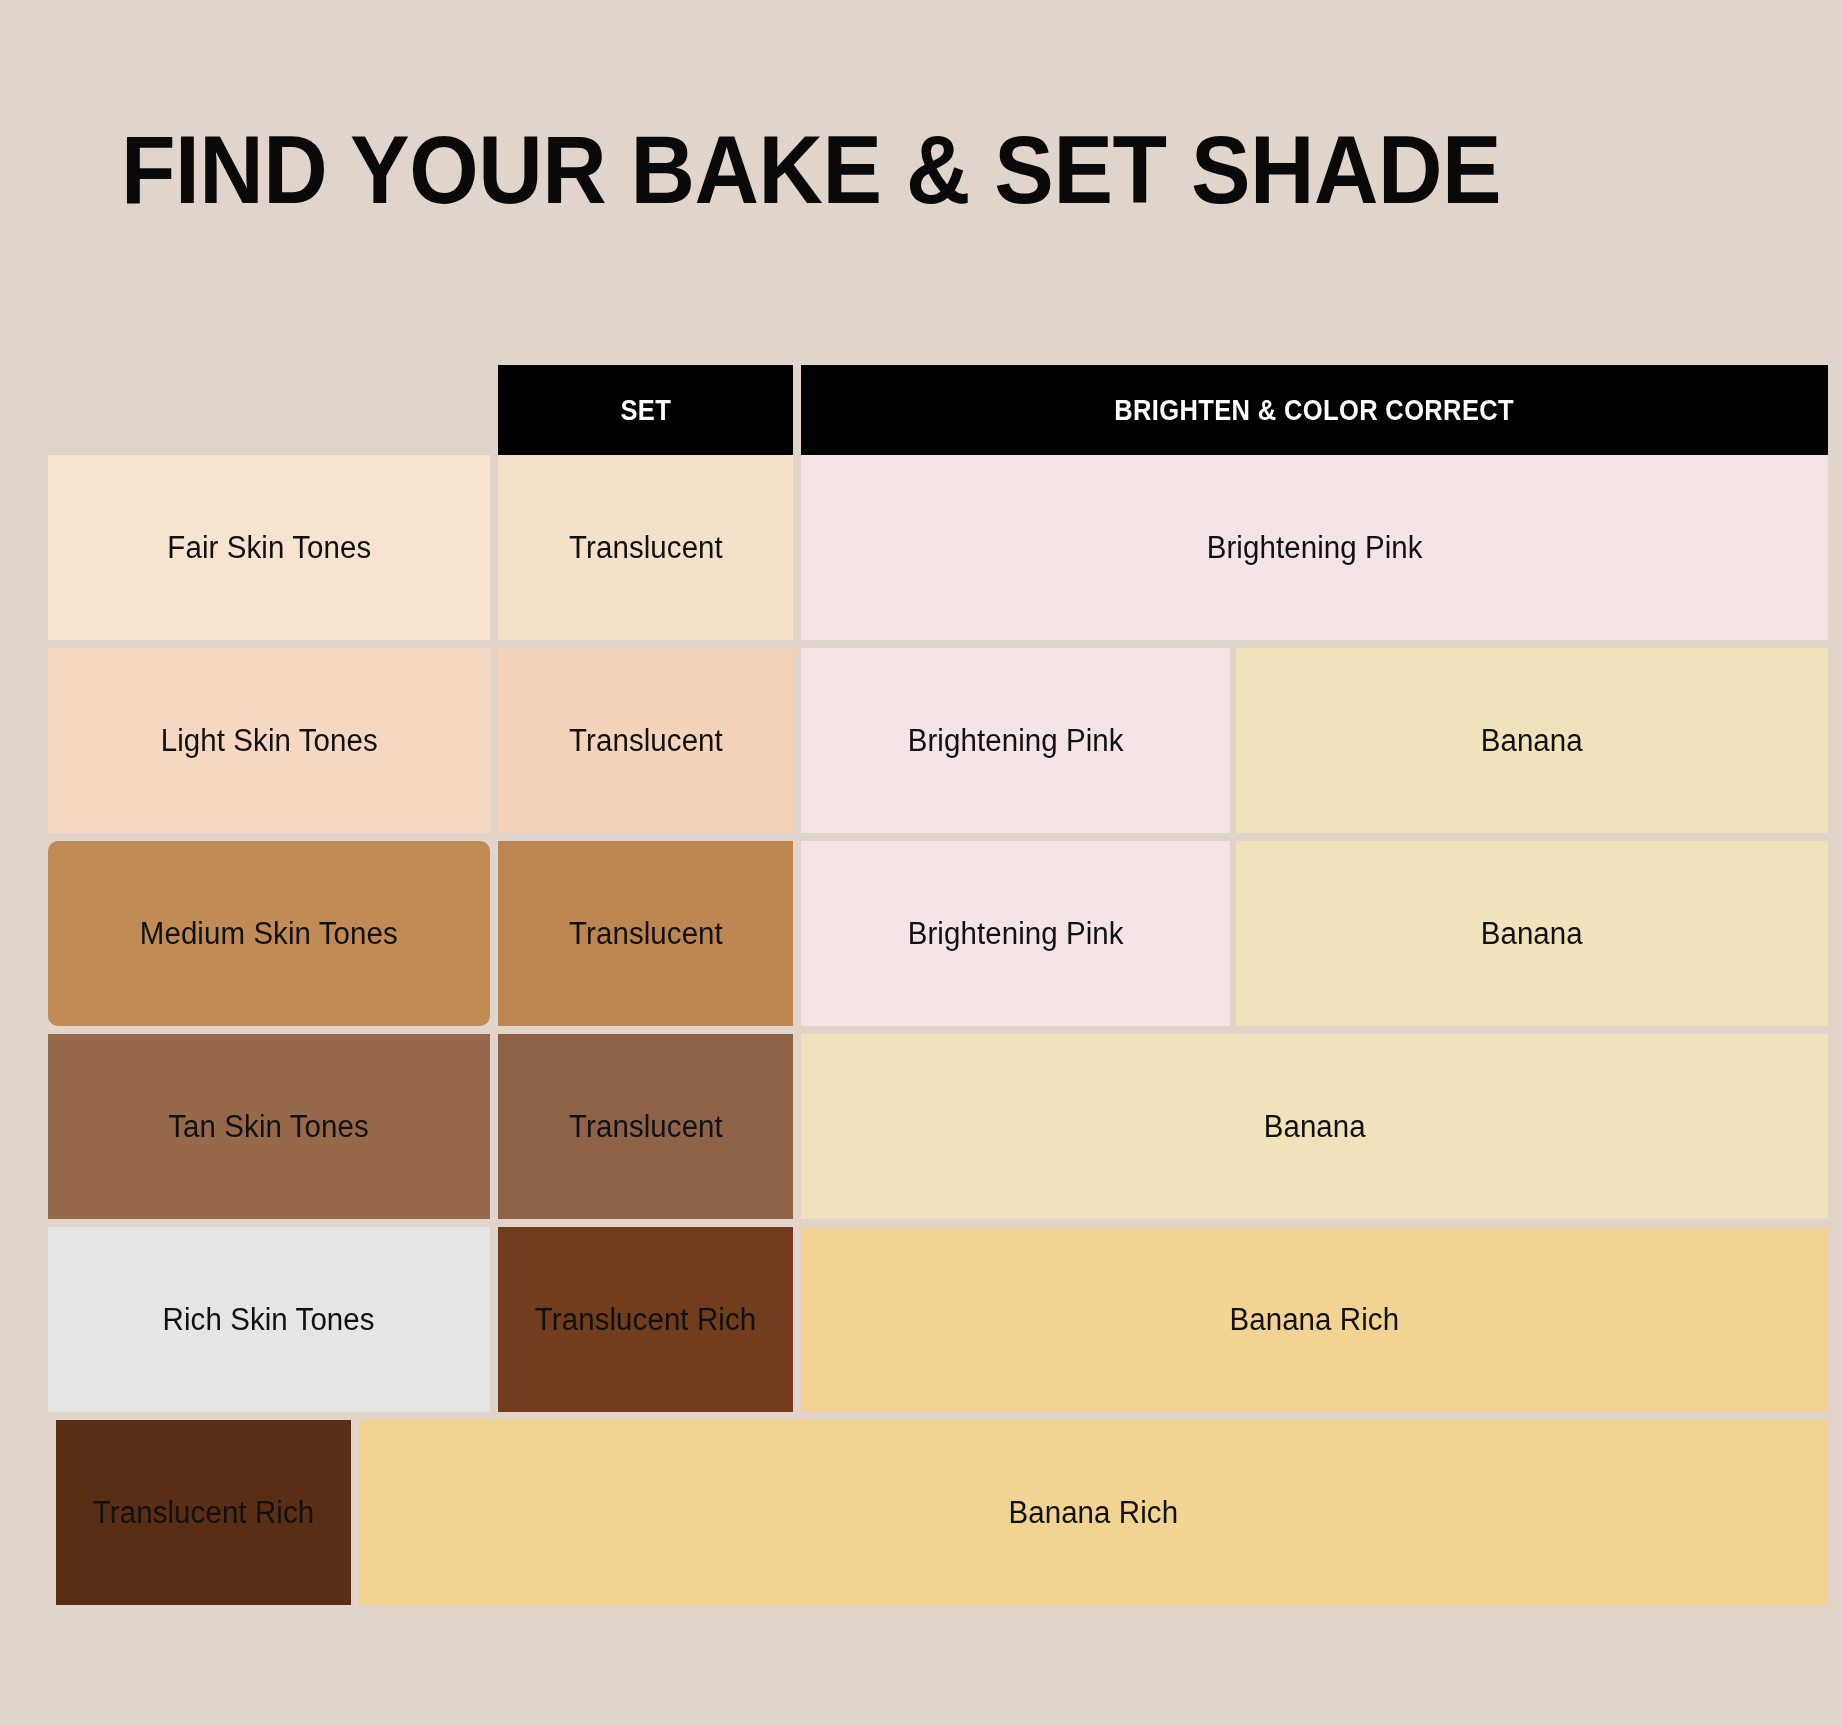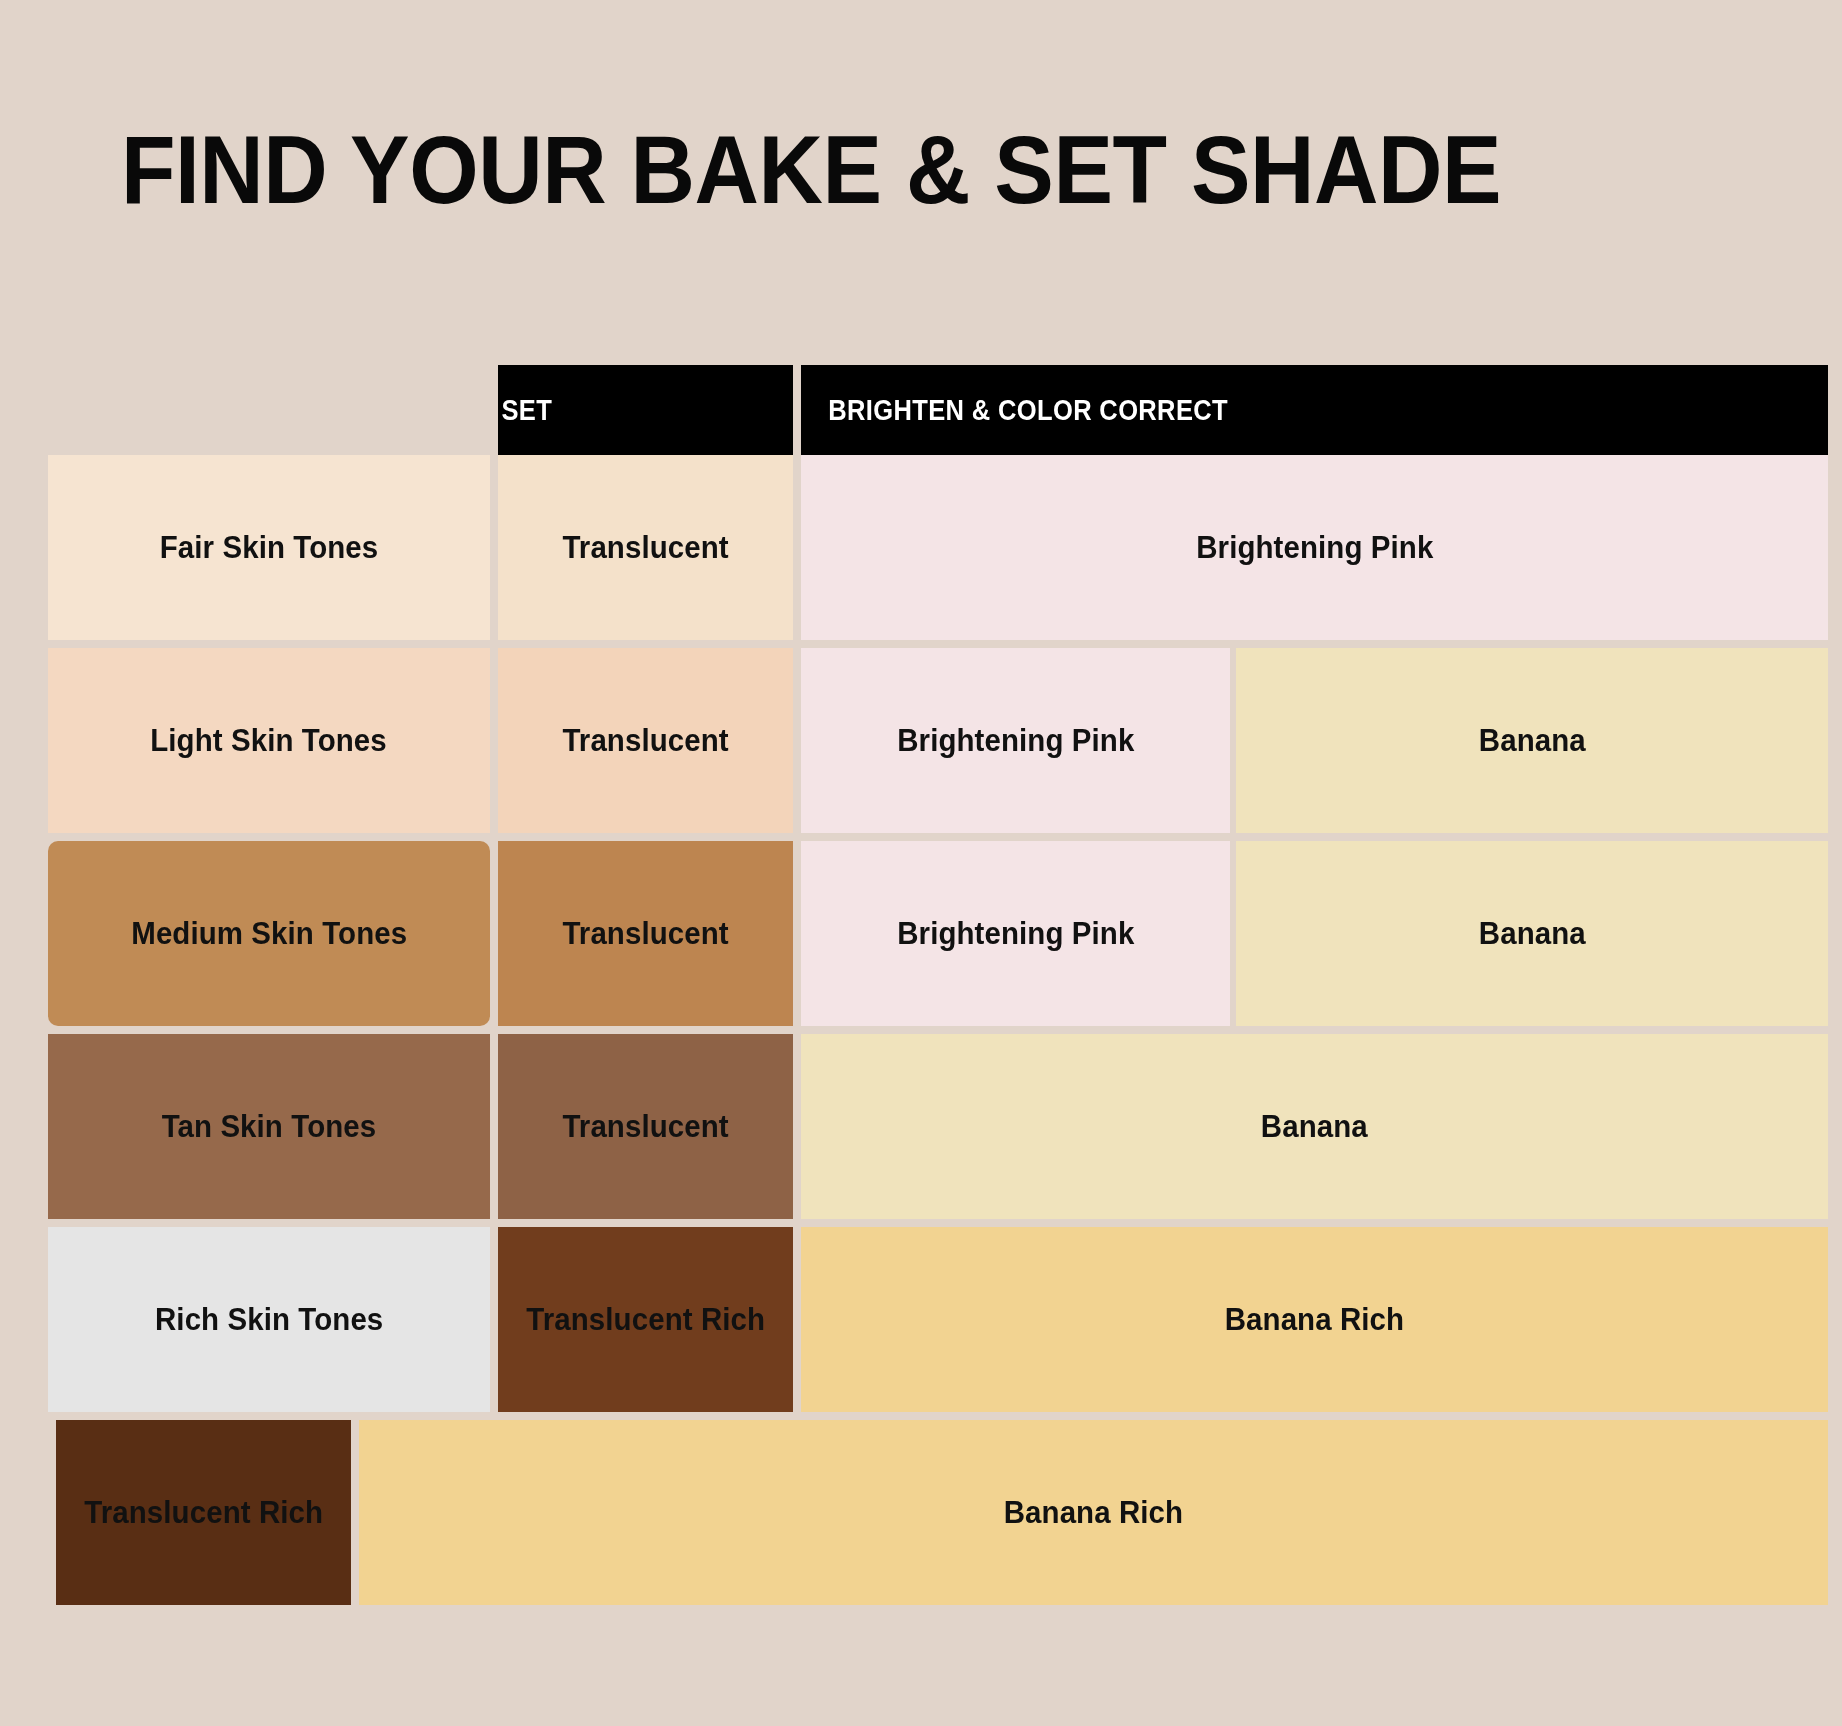--- a/index.html
+++ b/index.html
@@ -63,20 +63,21 @@
   .hdr-gap {
     width: 8px;
     flex: 0 0 8px;
     background: transparent;
   }
   .hdr-cell {
     background: #000000;
     color: #ffffff;
     display: flex;
     align-items: center;
+    justify-content: center;
     font-weight: 700;
     font-size: 29px;
     letter-spacing: 0.4px;
     transform: none;
   }
   .hdr-cell span {
     display: inline-block;
     transform: scaleX(0.88);
     white-space: nowrap;
   }
@@ -103,21 +104,21 @@
   .row:last-child {
     margin-bottom: 0;
   }
 
   .cell {
     display: flex;
     align-items: center;
     justify-content: center;
     color: #111111;
     font-size: 31px;
-    font-weight: 700;
+    font-weight: 400;
     letter-spacing: 0.1px;
     box-sizing: border-box;
   }
   .cell span.lbl {
     display: inline-block;
     transform: scaleX(0.95);
     white-space: nowrap;
   }
 
   .cell-tone {

